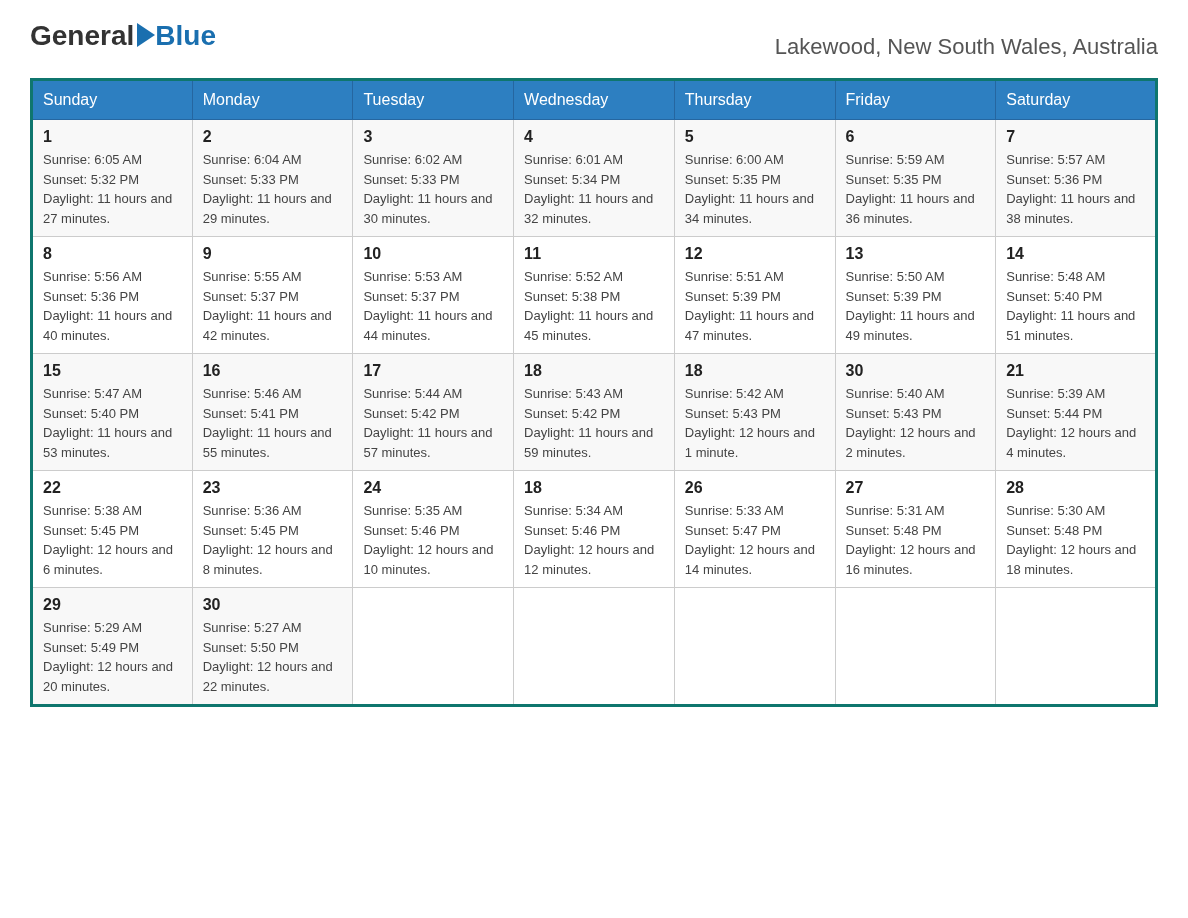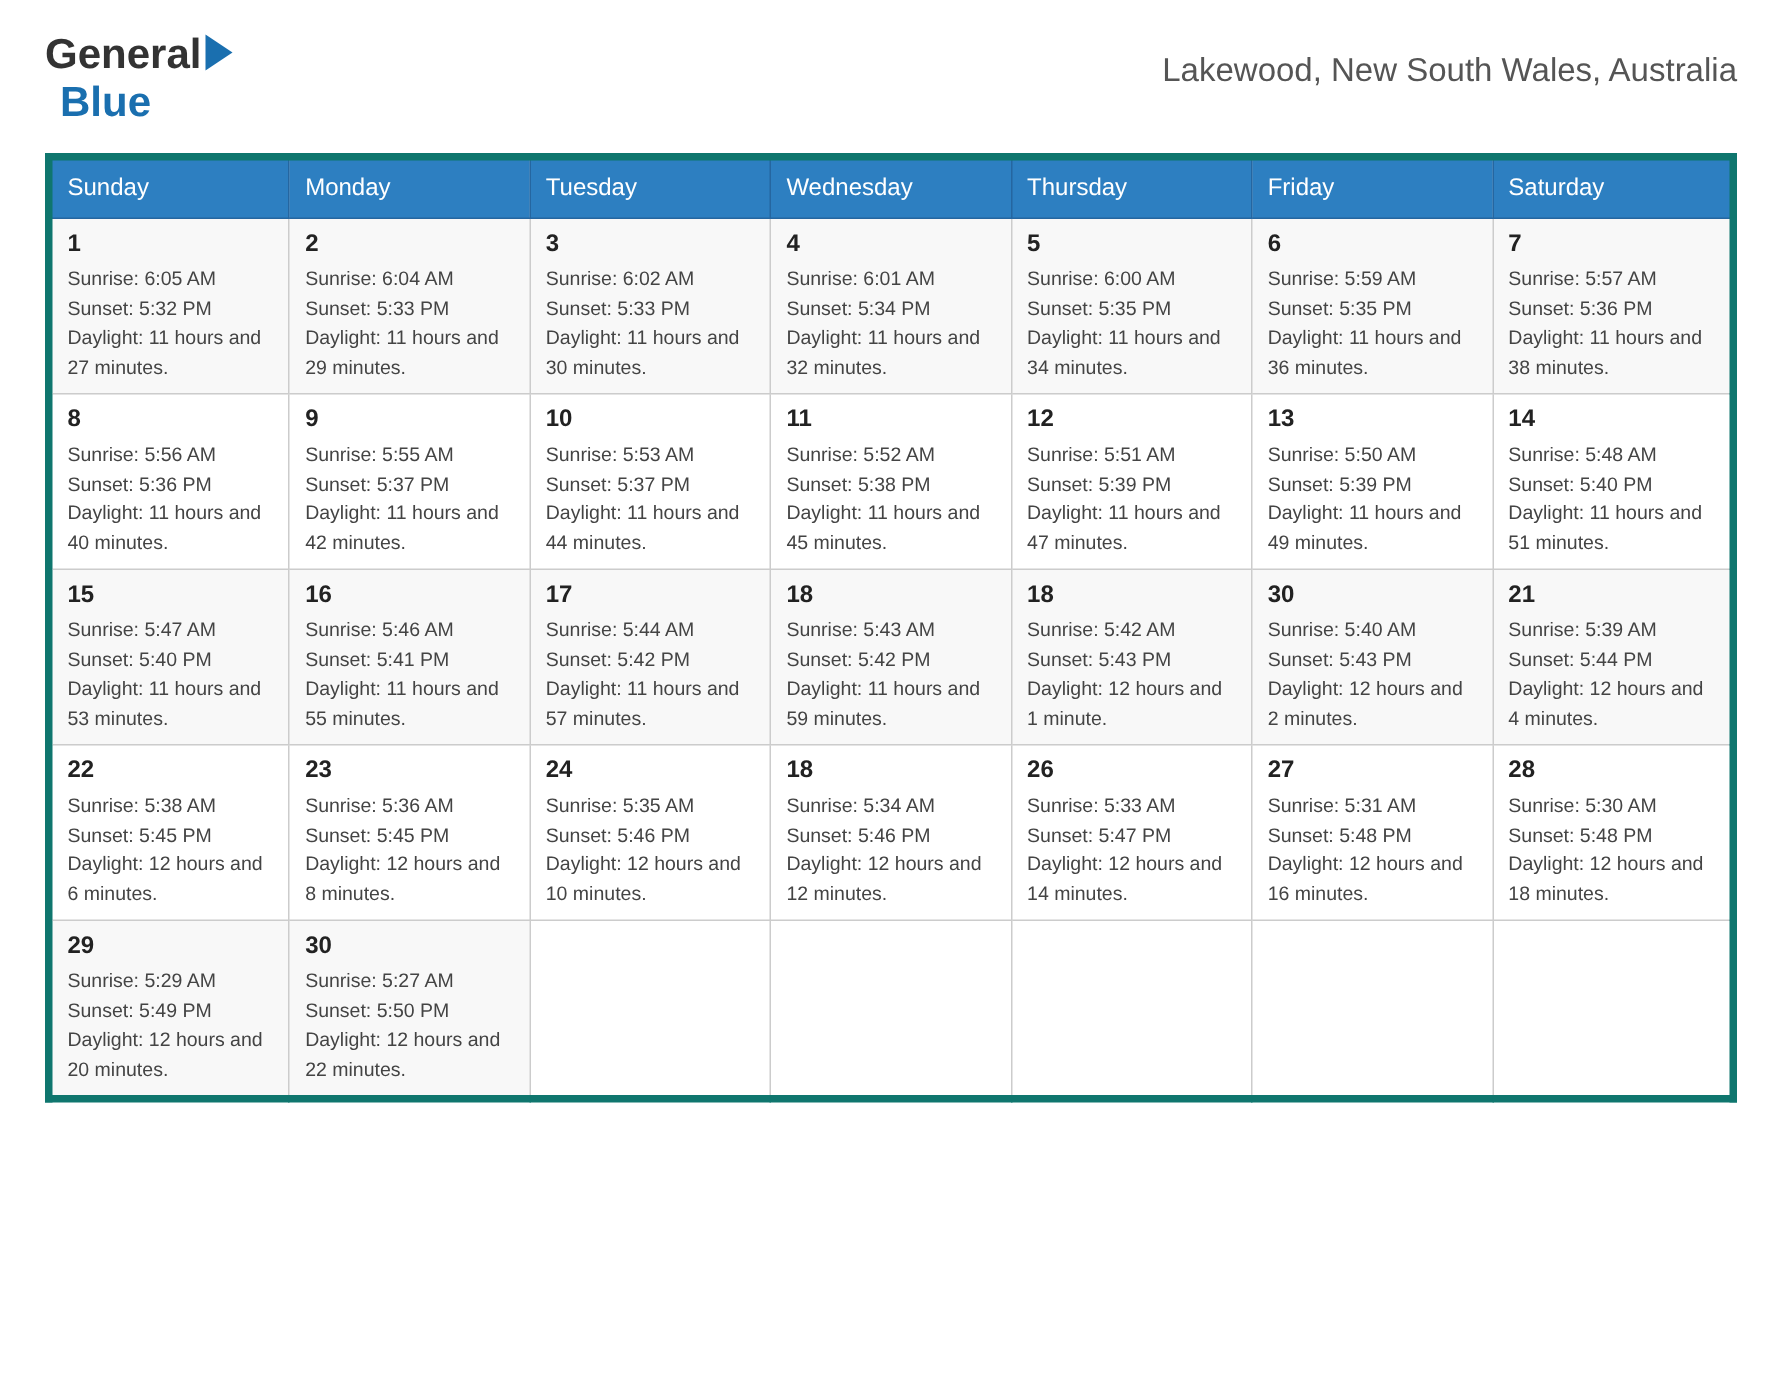--- a/index.html
+++ b/index.html
@@ -26,21 +26,21 @@
       line-height: 1.1;
     }
     .subtitle {
       font-size: 22px;
       color: #555;
       margin-top: 14px;
     }
     .calendar-table {
       width: 100%;
       border-collapse: collapse;
-      border: 5px solid #0f766e;
+      border: 3px solid #0f766e;
       padding-left: 12px;
     }
     .calendar-table thead tr th {
       background-color: #2d7fc1;
       color: #ffffff;
       font-size: 16px;
       font-weight: normal;
       padding: 10px 10px;
       text-align: left;
       border: 1px solid #2566a0;
@@ -71,31 +71,31 @@
     .day-info {
       font-size: 13px;
       color: #444;
       line-height: 1.5;
     }
     .empty-cell {
       background: #ffffff !important;
     }
     .logo-wrapper {
       display: flex;
-      flex-direction: column;
+      flex-direction: row;
       align-items: flex-start;
     }
     .logo-line1 {
       display: flex;
       align-items: center;
     }
     .logo-line2 {
       display: flex;
       align-items: center;
-      margin-left: 10px;
+      margin-left: 0;
     }
     .logo-arrow {
       display: inline-block;
       width: 0;
       height: 0;
       border-top: 12px solid transparent;
       border-bottom: 12px solid transparent;
       border-left: 18px solid #1a6faf;
       margin-left: 3px;
       margin-top: -2px;

